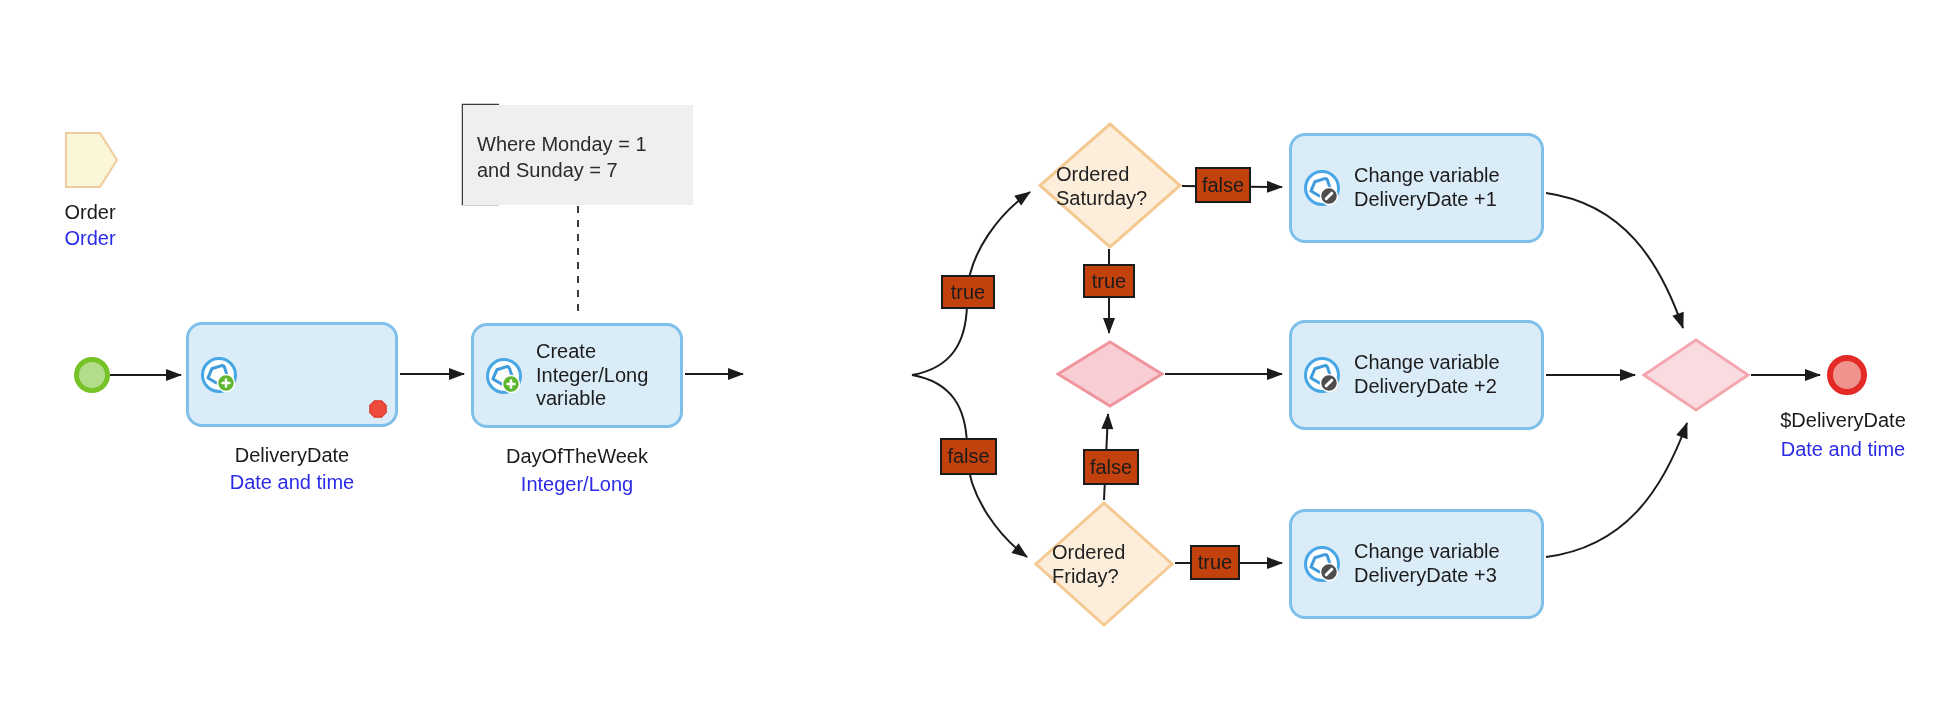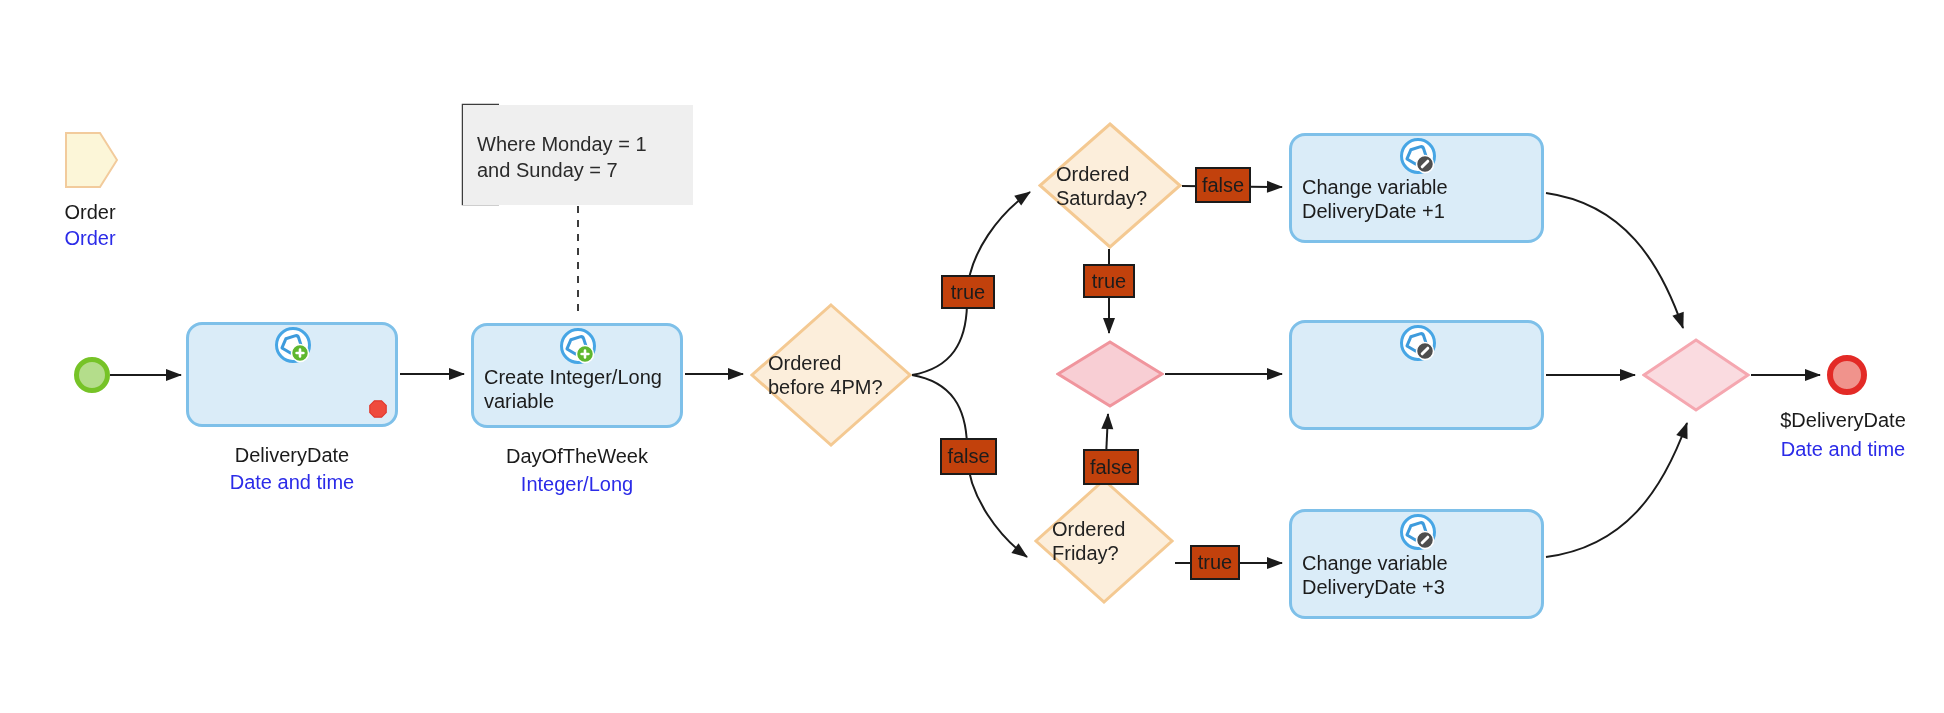--- a/index.html
+++ b/index.html
@@ -4,22 +4,22 @@
 <style>
   html,body{margin:0;padding:0;background:#ffffff;}
   #canvas{
     position:relative;width:1944px;height:713px;background:#ffffff;overflow:hidden;
     font-family:"Liberation Sans","DejaVu Sans",sans-serif;color:#1c1c1c;
   }
   #edges{position:absolute;left:0;top:0;z-index:0;}
   .node{position:absolute;z-index:1;box-sizing:border-box;}
   .task{
     background:#DAECF8;border:3px solid #7EC0E9;border-radius:16px;
-    display:flex;align-items:center;padding:0 8px 0 10px;gap:0;
-    font-size:20px;line-height:1.18;color:#1c1c1c;flex-direction:column;
+    display:flex;align-items:center;padding:0 8px 0 10px;gap:12px;
+    font-size:20px;line-height:1.18;color:#1c1c1c;
   }
   .task .tlabel{flex:1;}
   .task .ticon{flex:0 0 40px;height:40px;}
   .breakpoint{position:absolute;right:8px;bottom:6px;width:18px;height:18px;}
   .gw{position:absolute;z-index:1;}
   .gw svg{position:absolute;left:0;top:0;}
   .gw .gwlabel{
     position:absolute;inset:0;display:flex;align-items:center;justify-content:center;
     font-size:20px;line-height:1.2;color:#222;padding:0 18px;
   }
@@ -105,35 +105,29 @@
       <circle cx="20" cy="20" r="16.5" fill="#fff" stroke="#47A6E5" stroke-width="3"></circle>
       <path d="M8.5,20 L15,12.5 L24.5,12.5 Q27.5,12.5 27.5,15.5 L27.5,24.5 Q27.5,27.5 24.5,27.5 L15,27.5 Z" fill="#fff" stroke="#3E9BDC" stroke-width="3" stroke-linejoin="round" transform="rotate(-18 18 20)"></path>
       <circle cx="27" cy="28" r="8.5" fill="#5FB72F" stroke="#fff" stroke-width="1.5"></circle>
       <path d="M27,24.6 V31.4 M23.6,28 H30.4" stroke="#fff" stroke-width="2.6" stroke-linecap="round"></path>
     </svg>
     <div class="tlabel">Create Integer/Long variable</div>
   </div>
   <div class="ulabel name" style="left:471px;top:444px;width:212px;">DayOfTheWeek</div>
   <div class="ulabel vtype" style="left:471px;top:472px;width:212px;">Integer/Long</div>
 
-  <div class="gw" style="left:750px;top:303px;width:162px;height:144px;">
-    <svg width="162" height="144" viewBox="0 0 162 144">
-      <polygon points="81,2 160,72 81,142 2,72" fill="#FCEEDB" stroke="#F4C992" stroke-width="3"></polygon>
-    </svg>
-    <div class="gwlabel">Ordered before 4PM?</div>
-  </div>
 
   <div class="gw" style="left:1038px;top:122px;width:144px;height:127px;">
     <svg width="144" height="127" viewBox="0 0 144 127">
       <polygon points="72,2 142,63.5 72,125 2,63.5" fill="#FCEEDB" stroke="#F4C992" stroke-width="3"></polygon>
     </svg>
     <div class="gwlabel">Ordered Saturday?</div>
   </div>
 
-  <div class="gw" style="left:1034px;top:478px;width:140px;height:126px;">
+  <div class="gw" style="left:1034px;top:501px;width:140px;height:126px;">
     <svg width="140" height="126" viewBox="0 0 140 126">
       <polygon points="70,2 138,63 70,124 2,63" fill="#FCEEDB" stroke="#F4C992" stroke-width="3"></polygon>
     </svg>
     <div class="gwlabel">Ordered Friday?</div>
   </div>
 
   <div class="gw" style="left:1056px;top:340px;width:108px;height:68px;">
     <svg width="108" height="68" viewBox="0 0 108 68">
       <polygon points="54,2 106,34 54,66 2,34" fill="#F8CED4" stroke="#F0959D" stroke-width="3"></polygon>
     </svg>
@@ -155,20 +149,21 @@
     <div class="tlabel">Change variable DeliveryDate +1</div>
   </div>
 
   <div class="node task" style="left:1289px;top:320px;width:255px;height:110px;">
     <svg class="ticon" viewBox="0 0 40 40">
       <circle cx="20" cy="20" r="16.5" fill="#fff" stroke="#47A6E5" stroke-width="3"></circle>
       <path d="M8.5,20 L15,12.5 L24.5,12.5 Q27.5,12.5 27.5,15.5 L27.5,24.5 Q27.5,27.5 24.5,27.5 L15,27.5 Z" fill="#fff" stroke="#3E9BDC" stroke-width="3" stroke-linejoin="round" transform="rotate(-18 18 20)"></path>
       <circle cx="27" cy="28" r="8.5" fill="#4E4E4E" stroke="#fff" stroke-width="1.5"></circle>
       <path d="M24.2,30.8 L29.8,25.2" stroke="#fff" stroke-width="3" stroke-linecap="round"></path>
     </svg>
+    <div class="tlabel">Change variable DeliveryDate +2</div>
   </div>
 
   <div class="node task" style="left:1289px;top:509px;width:255px;height:110px;">
     <svg class="ticon" viewBox="0 0 40 40">
       <circle cx="20" cy="20" r="16.5" fill="#fff" stroke="#47A6E5" stroke-width="3"></circle>
       <path d="M8.5,20 L15,12.5 L24.5,12.5 Q27.5,12.5 27.5,15.5 L27.5,24.5 Q27.5,27.5 24.5,27.5 L15,27.5 Z" fill="#fff" stroke="#3E9BDC" stroke-width="3" stroke-linejoin="round" transform="rotate(-18 18 20)"></path>
       <circle cx="27" cy="28" r="8.5" fill="#4E4E4E" stroke="#fff" stroke-width="1.5"></circle>
       <path d="M24.2,30.8 L29.8,25.2" stroke="#fff" stroke-width="3" stroke-linecap="round"></path>
     </svg>
     <div class="tlabel">Change variable DeliveryDate +3</div>

